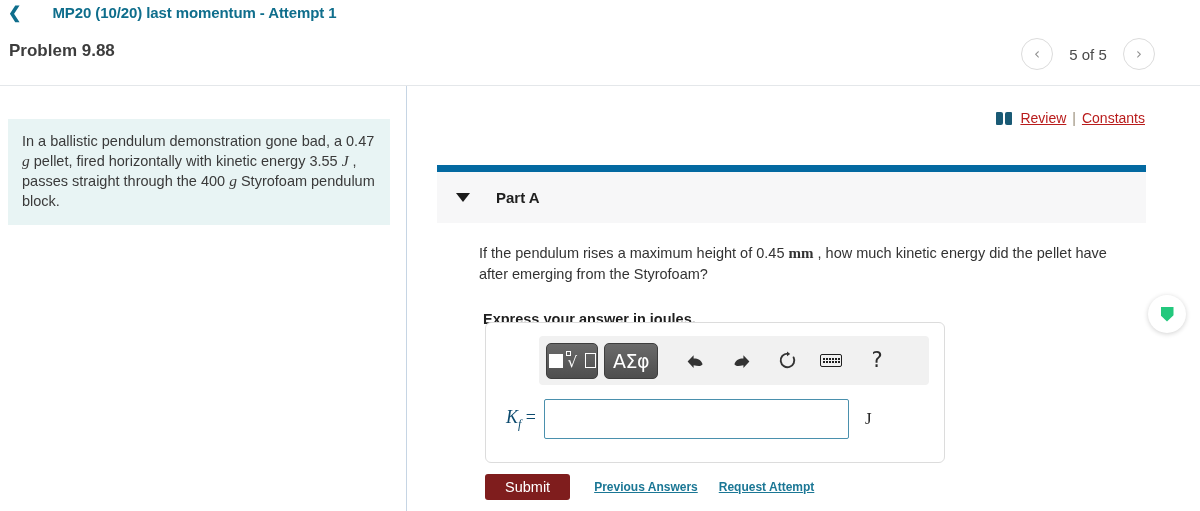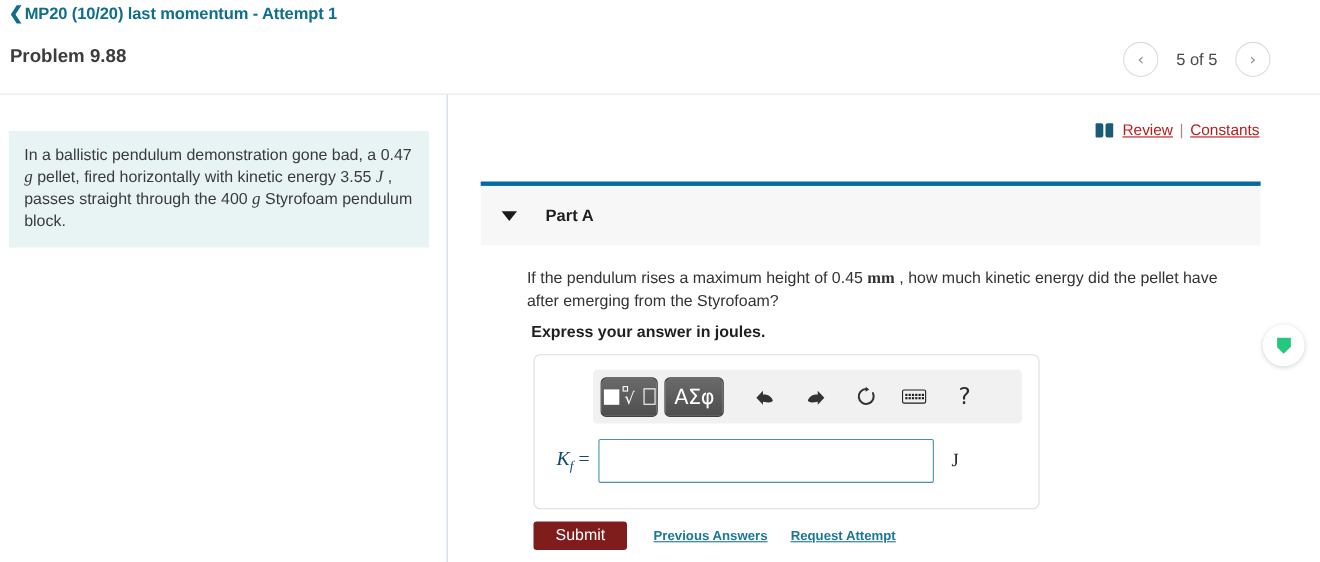--- a/index.html
+++ b/index.html
@@ -39,20 +39,21 @@
   }
   .breadcrumb .chev-back {
     font-size: 16px;
     font-weight: bold;
     line-height: 1;
     margin-right: 1px;
     color: #0f6e8c;
   }
   .breadcrumb .crumb-text {
     letter-spacing: -0.1px;
+    margin-left: 30px;
   }
   .problem-title {
     position: absolute;
     left: 9px;
     top: 41px;
     font-size: 17px;
     font-weight: bold;
     color: #3d3d3d;
   }
   .pager {
@@ -167,21 +168,21 @@
     margin: 0 6px;
   }
 
   .part-panel {
     position: absolute;
     left: 30px;
     top: 79px;
     width: 709px;
     height: 58px;
     background: #f7f7f8;
-    border-top: 4px solid #0369a1;
+    border-top: 7px solid #0369a1;
     box-sizing: border-box;
     display: flex;
     align-items: center;
   }
   .part-caret {
     margin-left: 19px;
     width: 0; height: 0;
     border-left: 7px solid transparent;
     border-right: 7px solid transparent;
     border-top: 9px solid #1b1b1b;
@@ -204,21 +205,21 @@
     color: #333333;
   }
   .unit-bold-serif {
     font-family: "Liberation Serif", serif;
     font-weight: bold;
     font-size: 15px;
   }
   .express-line {
     position: absolute;
     left: 76px;
-    top: 208px;
+    top: 225px;
     font-size: 14.5px;
     font-weight: bold;
     color: #1f1f1f;
   }
 
   
   .answer-box {
     position: absolute;
     left: 78px;
     top: 236px;

